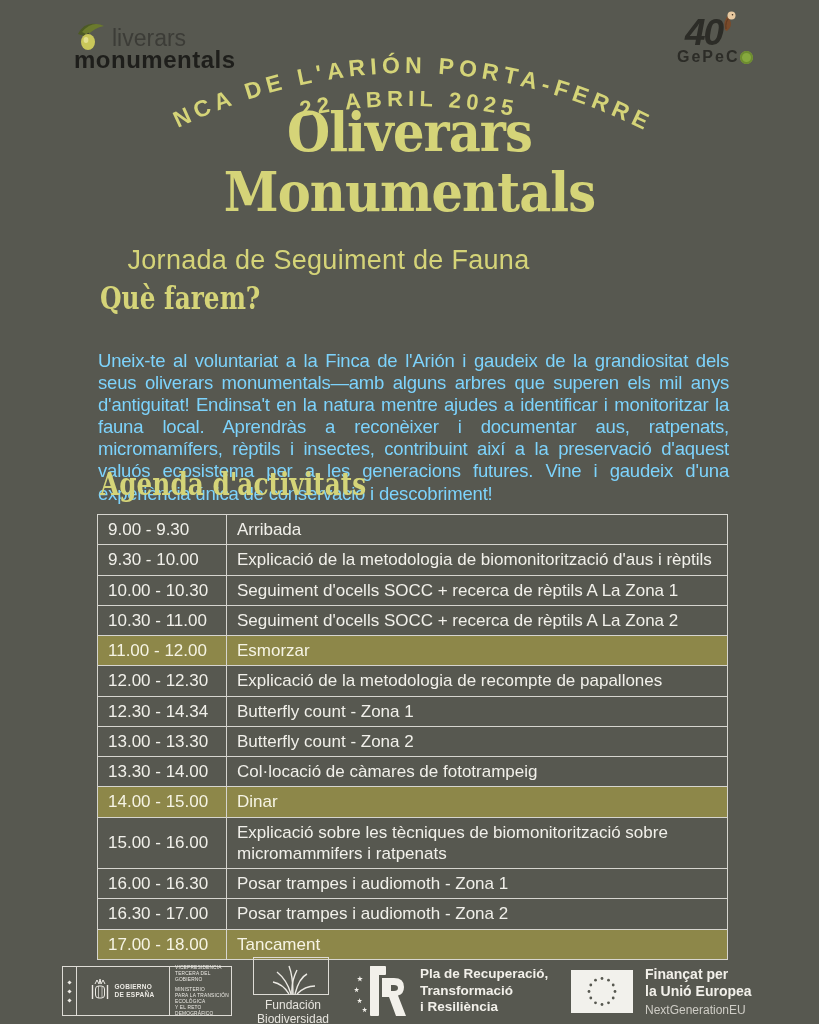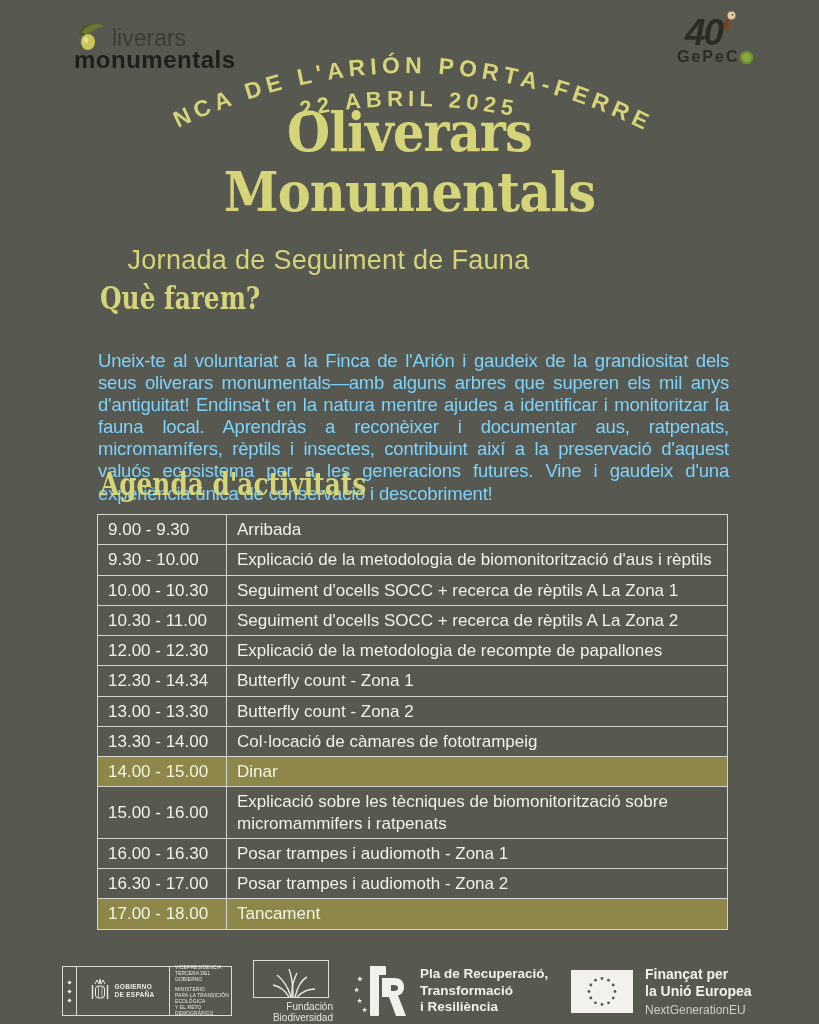--- a/index.html
+++ b/index.html
@@ -63,21 +63,21 @@
   }
   .gob{display:flex;align-items:stretch;border:1px solid #dedcd6;height:50px;width:170px;box-sizing:border-box;}
   .gob .flagcol{width:13px;border-right:1px solid #dedcd6;display:flex;flex-direction:column;align-items:center;justify-content:center;gap:6px;}
   .gob .flagcol i{width:3px;height:3px;background:#eceae4;transform:rotate(45deg);}
   .gob .crestcol{width:92px;border-right:1px solid #dedcd6;display:flex;align-items:center;justify-content:center;gap:5px;}
   .gob .name{font-size:6.5px;font-weight:bold;letter-spacing:0.3px;white-space:pre-line;line-height:1.3;}
   .gob .deptcol{flex:1;display:flex;flex-direction:column;justify-content:center;gap:4px;padding-left:5px;}
   .gob .dept{font-size:4.8px;letter-spacing:0.2px;white-space:pre-line;line-height:1.25;}
   .fb{width:80px;text-align:center;}
   .fb .box{width:76px;height:38px;border:1px solid #dedcd6;box-sizing:border-box;display:flex;align-items:flex-end;justify-content:center;}
-  .fb .cap{font-size:10px;margin-top:3px;color:#e6e4de;text-align:right;}
+  .fb .cap{font-size:12px;margin-top:3px;color:#e6e4de;}
   .prtr{display:flex;align-items:center;gap:8px;width:196px;}
   .prtr .mono{position:relative;width:58px;height:54px;flex:0 0 auto;}
   .prtr .txt{font-size:13.5px;font-weight:bold;line-height:1.22;white-space:pre-line;color:#f2f0ea;}
   .eu{display:flex;align-items:center;gap:12px;}
   .eu .flag{width:62px;height:43px;flex:0 0 auto;}
   .eu .txt1{font-size:14px;font-weight:bold;line-height:1.25;white-space:pre-line;color:#f2f0ea;}
   .eu .txt2{font-size:12px;color:#cfcdc6;margin-top:2px;}
 </style>
 </head>
 <body>
@@ -146,20 +146,24 @@
           <td class="time">9.30 - 10.00</td>
           <td class="act">Explicació de la metodologia de biomonitorització d'aus i rèptils</td>
         </tr>
         <tr>
           <td class="time">10.00 - 10.30</td>
           <td class="act">Seguiment d'ocells SOCC + recerca de rèptils A La Zona 1</td>
         </tr>
         <tr>
           <td class="time">10.30 - 11.00</td>
           <td class="act">Seguiment d'ocells SOCC + recerca de rèptils A La Zona 2</td>
+        </tr>
+        <tr class="hl">
+          <td class="time">11.00 - 12.00</td>
+          <td class="act">Esmorzar</td>
         </tr>
         <tr>
           <td class="time">12.00 - 12.30</td>
           <td class="act">Explicació de la metodologia de recompte de papallones</td>
         </tr>
         <tr>
           <td class="time">12.30 - 14.34</td>
           <td class="act">Butterfly count - Zona 1</td>
         </tr>
         <tr>

